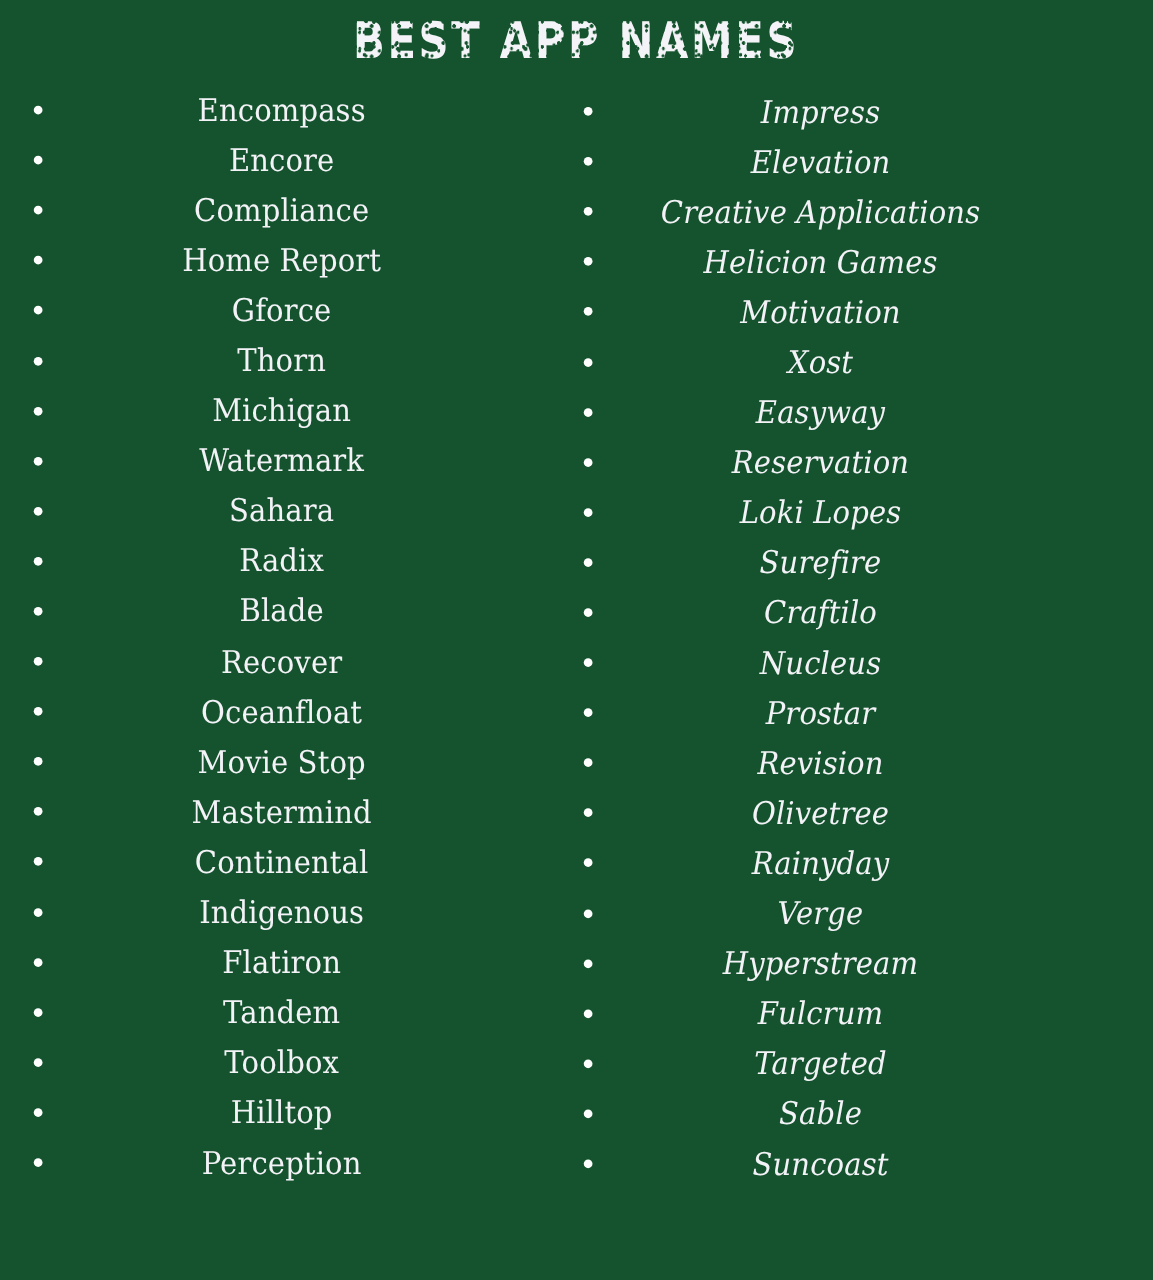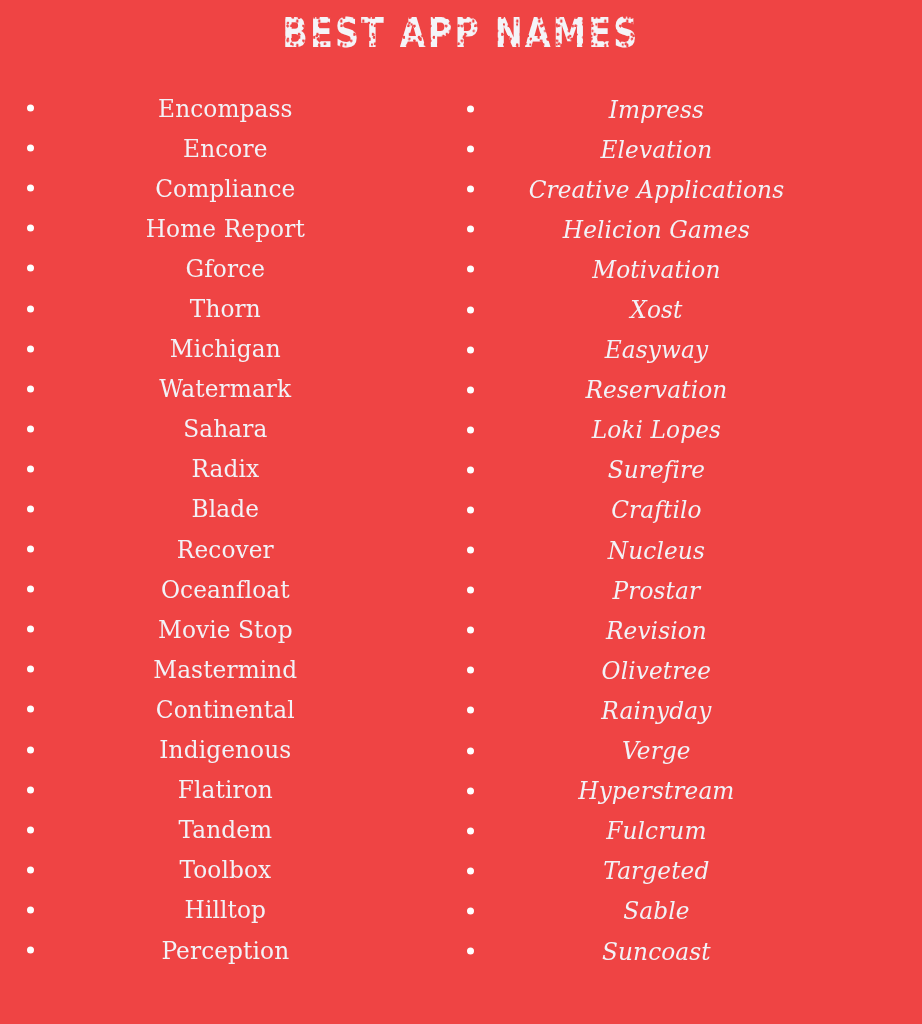--- a/index.html
+++ b/index.html
@@ -14,21 +14,21 @@
   body {
     background: #191a28;
     font-family: "Liberation Sans", sans-serif;
     -webkit-font-smoothing: antialiased;
   }
 
   #page {
     position: relative;
     width: 922px;
     height: 1024px;
-    background: #ef4444;
+    background: #14532d;
   }
 
   
   .title-wrap {
     position: absolute;
     top: 0;
     left: 0;
     width: 922px;
     height: 66px;
     display: flex;
@@ -81,21 +81,21 @@
     mask-size:
       17px 19px, 23px 15px, 29px 21px, 19px 17px, 25px 23px,
       15px 19px, 21px 16px, 27px 22px, 18px 14px, 24px 20px, 100% 100%;
     mask-repeat: repeat;
     mask-composite: intersect;
   }
 
   
   .columns {
     position: absolute;
-    top: 88px;
+    top: 68px;
     left: 0;
     width: 838px;
     display: flex;
   }
 
   .column {
     width: 461px;
     position: relative;
   }
 

